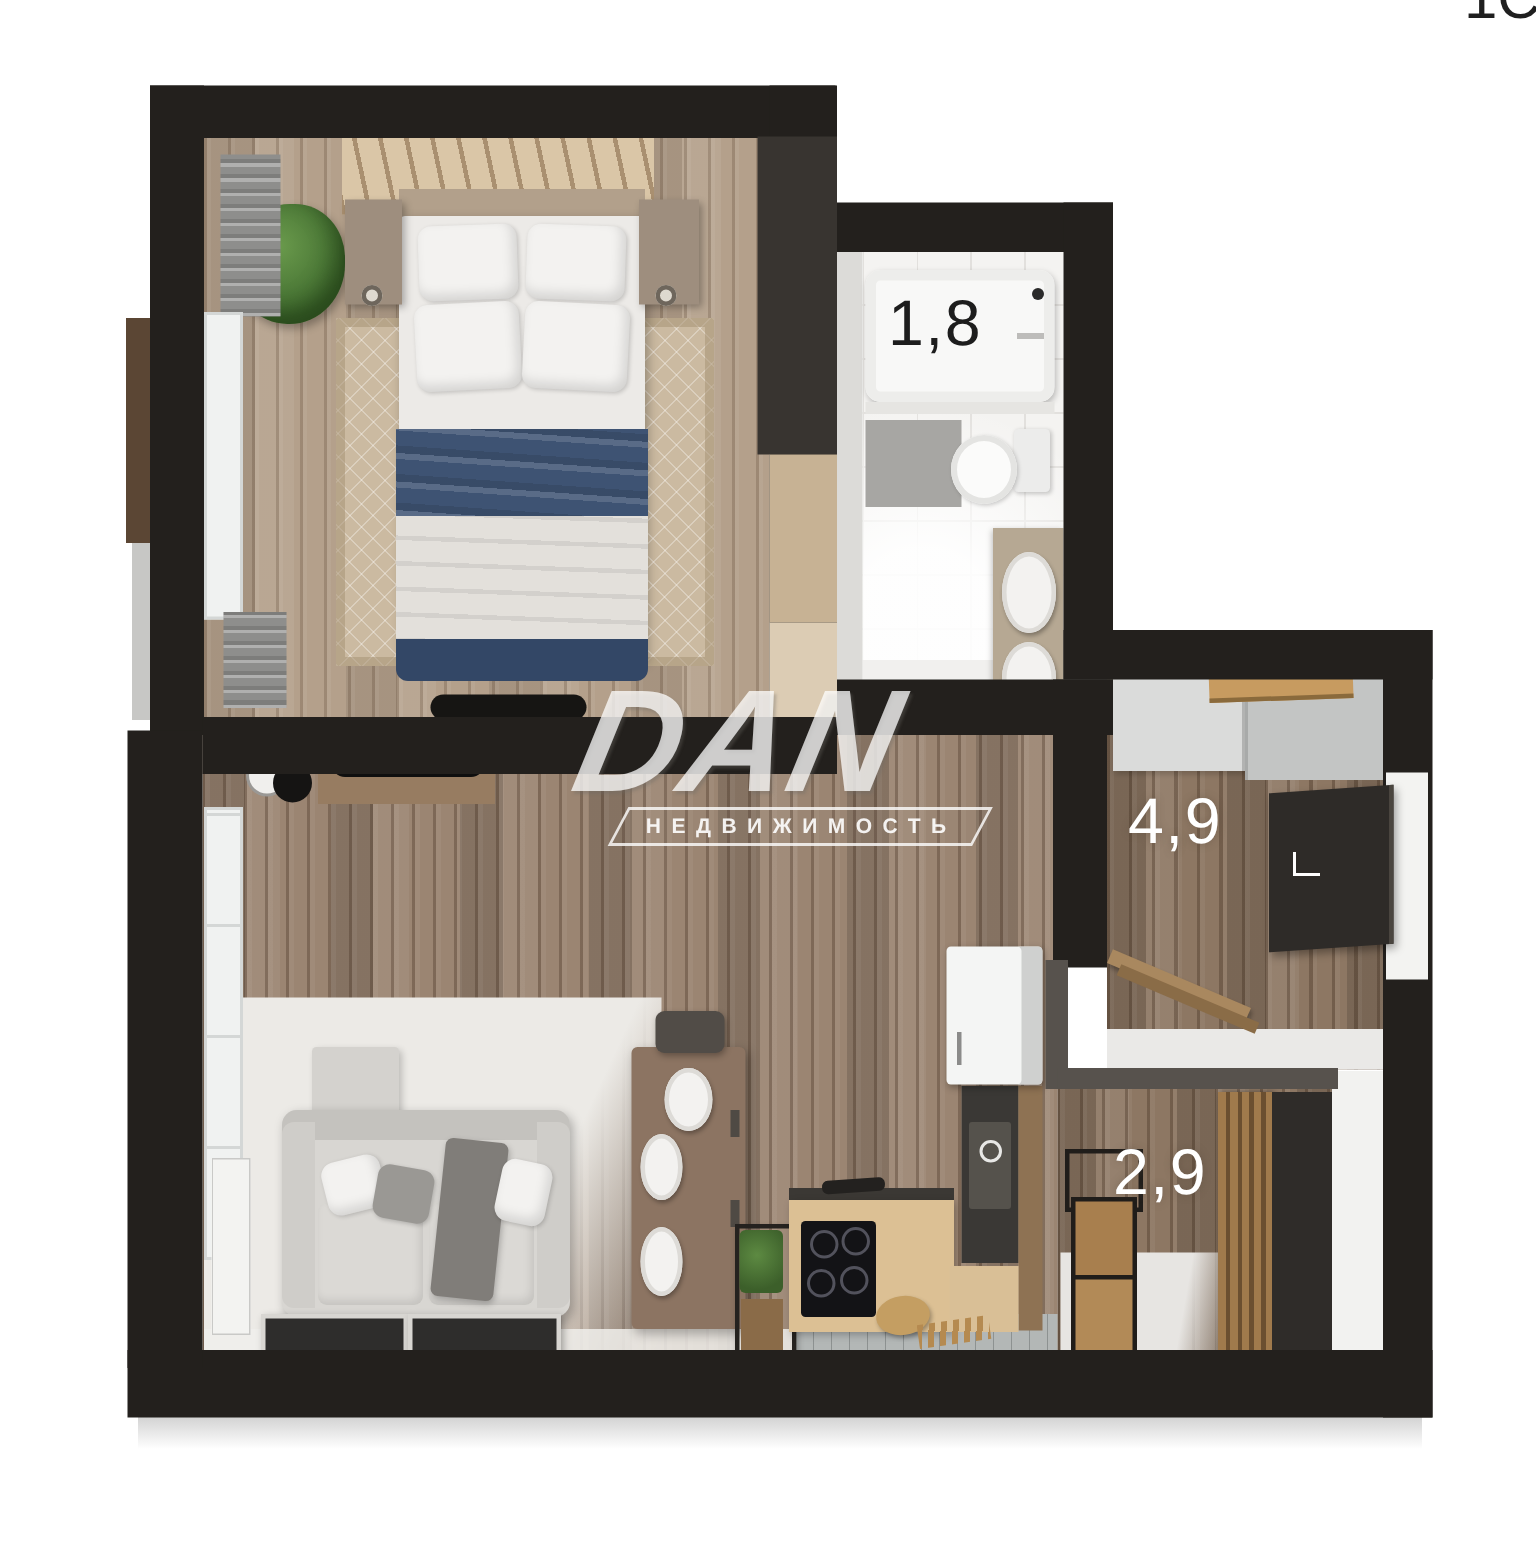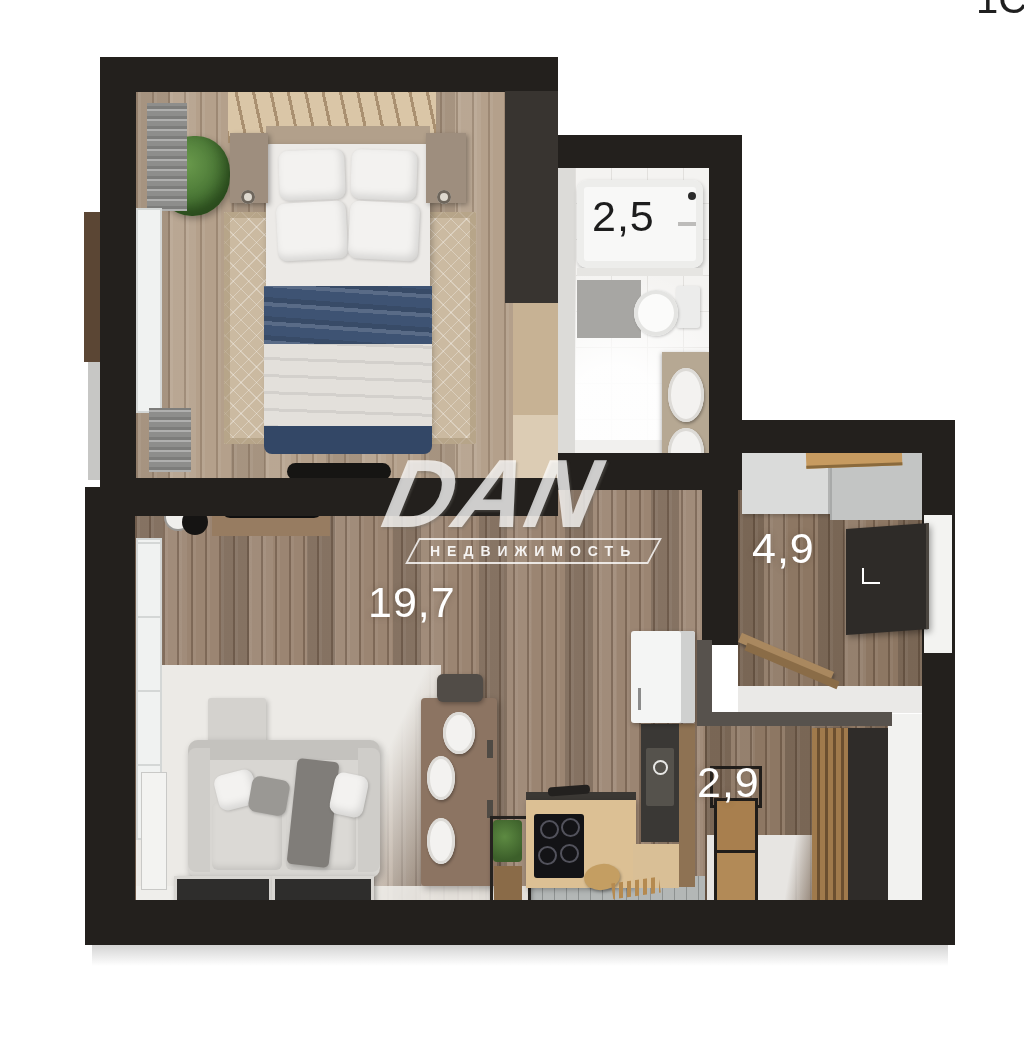--- a/index.html
+++ b/index.html
@@ -193,24 +193,23 @@
   <div class="abs fur" style="left:862px;top:568px;width:16px;height:14px;border-left:2px solid #fff;border-bottom:2px solid #fff;z-index:7;"></div>
   <div class="abs fur" style="left:736px;top:652px;width:100px;height:10px;background:#a9885f;transform:rotate(23deg);box-shadow:2px 2px 3px rgba(0,0,0,.3);z-index:3;"></div>
   <div class="abs fur" style="left:742px;top:662px;width:100px;height:8px;background:#8a6c47;transform:rotate(23deg);z-index:3;"></div>
 
   <div class="abs fur" style="left:710px;top:766px;width:46px;height:36px;border:3px solid #201d1a;z-index:3;"></div>
   <div class="abs fur" style="left:714px;top:798px;width:38px;height:50px;background:#a87f4e;border:3px solid #201d1a;z-index:3;"></div>
   <div class="abs fur" style="left:714px;top:850px;width:38px;height:52px;background:#b28a57;border:3px solid #201d1a;z-index:3;"></div>
   <div class="abs fur slat-doors" style="left:812px;top:728px;width:36px;height:174px;box-shadow:2px 0 4px rgba(0,0,0,.4);z-index:3;"></div>
   <div class="abs fur" style="left:848px;top:728px;width:42px;height:176px;background:#2f2c29;z-index:3;"></div>
 
-  <div class="abs area-label dark" style="left:592px;top:192px;">2,5</div>
-  <div class="abs area-label" style="left:368px;top:578px;">19,7</div>
+  <div class="abs area-label dark" style="left:592px;top:192px;">1,8</div>
   <div class="abs area-label" style="left:752px;top:524px;text-align:right;">4,9</div>
-  <div class="abs area-label" style="left:697px;top:758px;">2,9</div>
+  <div class="abs area-label" style="left:742px;top:758px;">2,9</div>
 
   <div class="abs" id="watermark">
     <div id="wm-brand">DAN</div>
     <div id="wm-subbox">
       <span id="wm-sub">НЕДВИЖИМОСТЬ</span>
     </div>
   </div>
 
   <div class="abs" id="corner-text">1С</div>
 

